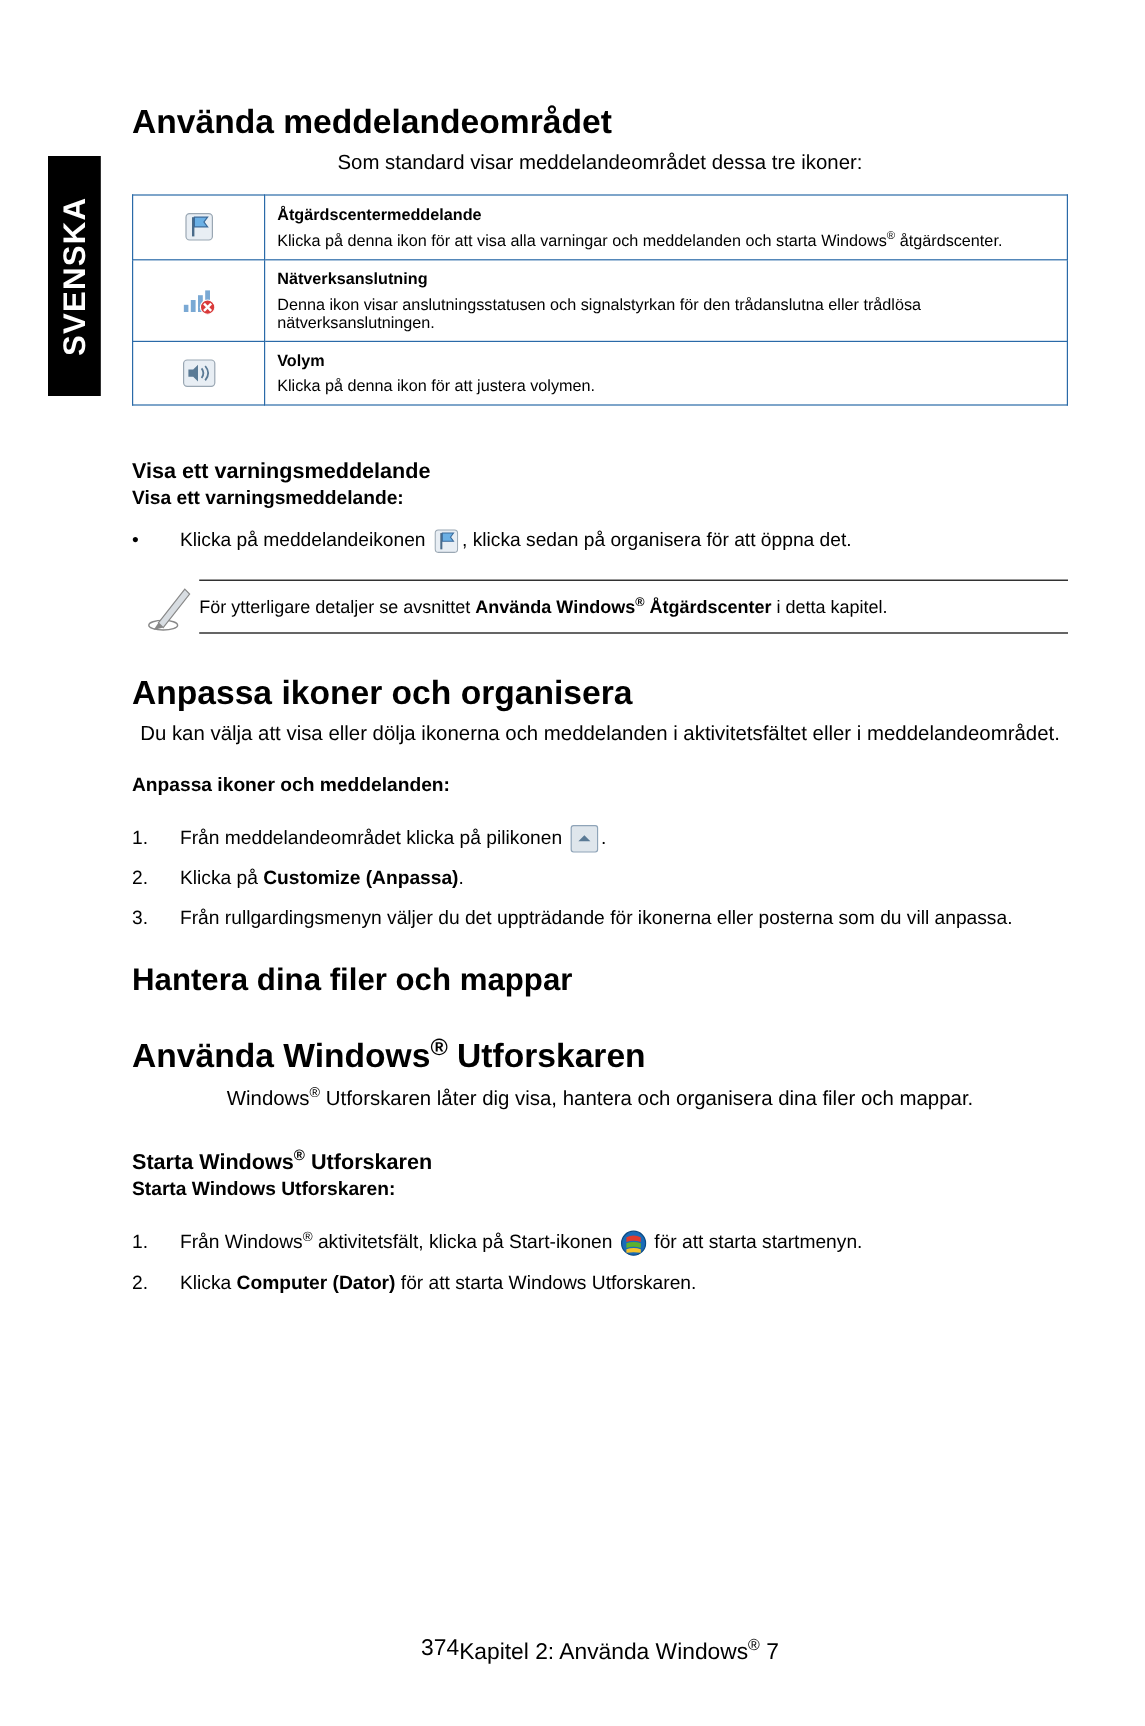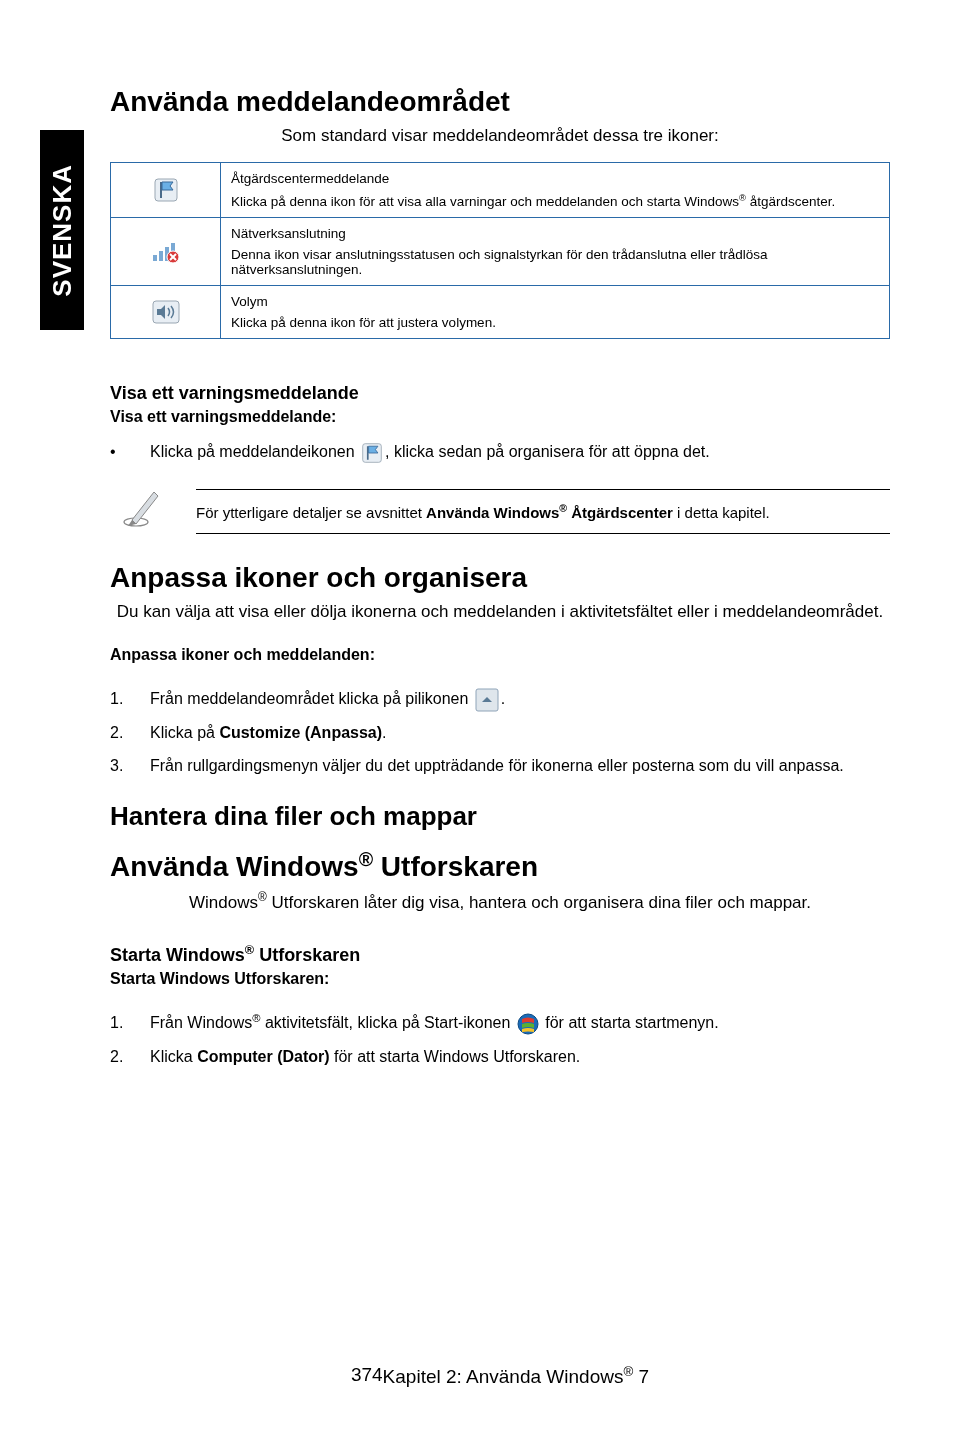--- a/index.html
+++ b/index.html
@@ -44,21 +44,21 @@
     padding: 8px 10px;
     vertical-align: middle;
     font-size: 13.5px;
   }
   table.info td.icon-cell {
     width: 110px;
     text-align: center;
     background: #fff;
   }
   table.info td.desc-cell .row-title {
-    font-weight: normal;
+    font-weight: bold;
     display: block;
     margin-bottom: 6px;
   }
   .icon-box {
     display: inline-flex;
     align-items: center;
     justify-content: center;
     width: 30px; height: 30px;
   }
   h3.subsection { font-size: 18px; font-weight: bold; margin-bottom: 4px; margin-top: 6px; }
@@ -68,38 +68,37 @@
   ul.bullets li .dot { width: 40px; display: inline-block; text-align: left; }
   .inline-icon {
     display: inline-flex;
     align-items: center;
     justify-content: center;
     vertical-align: middle;
     margin: 0 2px;
   }
   .note-box {
     display: flex;
-    align-items: flex-end;
-    gap: 30px;
+    align-items: flex-start;
     margin: 10px 0 28px 0;
     padding-left: 10px;
   }
   .note-lines {
     border-top: 1px solid #000;
     border-bottom: 1px solid #000;
     padding: 12px 0;
     flex: 1;
     font-size: 15px;
   }
   .note-lines b { font-weight: bold; }
   ol.steps { list-style: none; padding: 0; margin: 0 0 22px 0; }
   ol.steps li { font-size: 16px; line-height: 1.6; margin-bottom: 8px; display: flex; }
   ol.steps li .num { width: 40px; flex-shrink: 0; }
   ol.steps li .txt { flex: 1; }
-  h1.big { font-size: 26px; font-weight: bold; margin-top: 10px; margin-bottom: 16px; }
+  h1.big { font-size: 26px; font-weight: bold; margin-top: 10px; margin-bottom: 30px; }
   .footer {
     position: absolute;
     bottom: 50px;
     left: 110px;
     width: 780px;
     display: flex;
     justify-content: center;
     font-size: 19px;
   }
   sup { font-size: 0.7em; }

